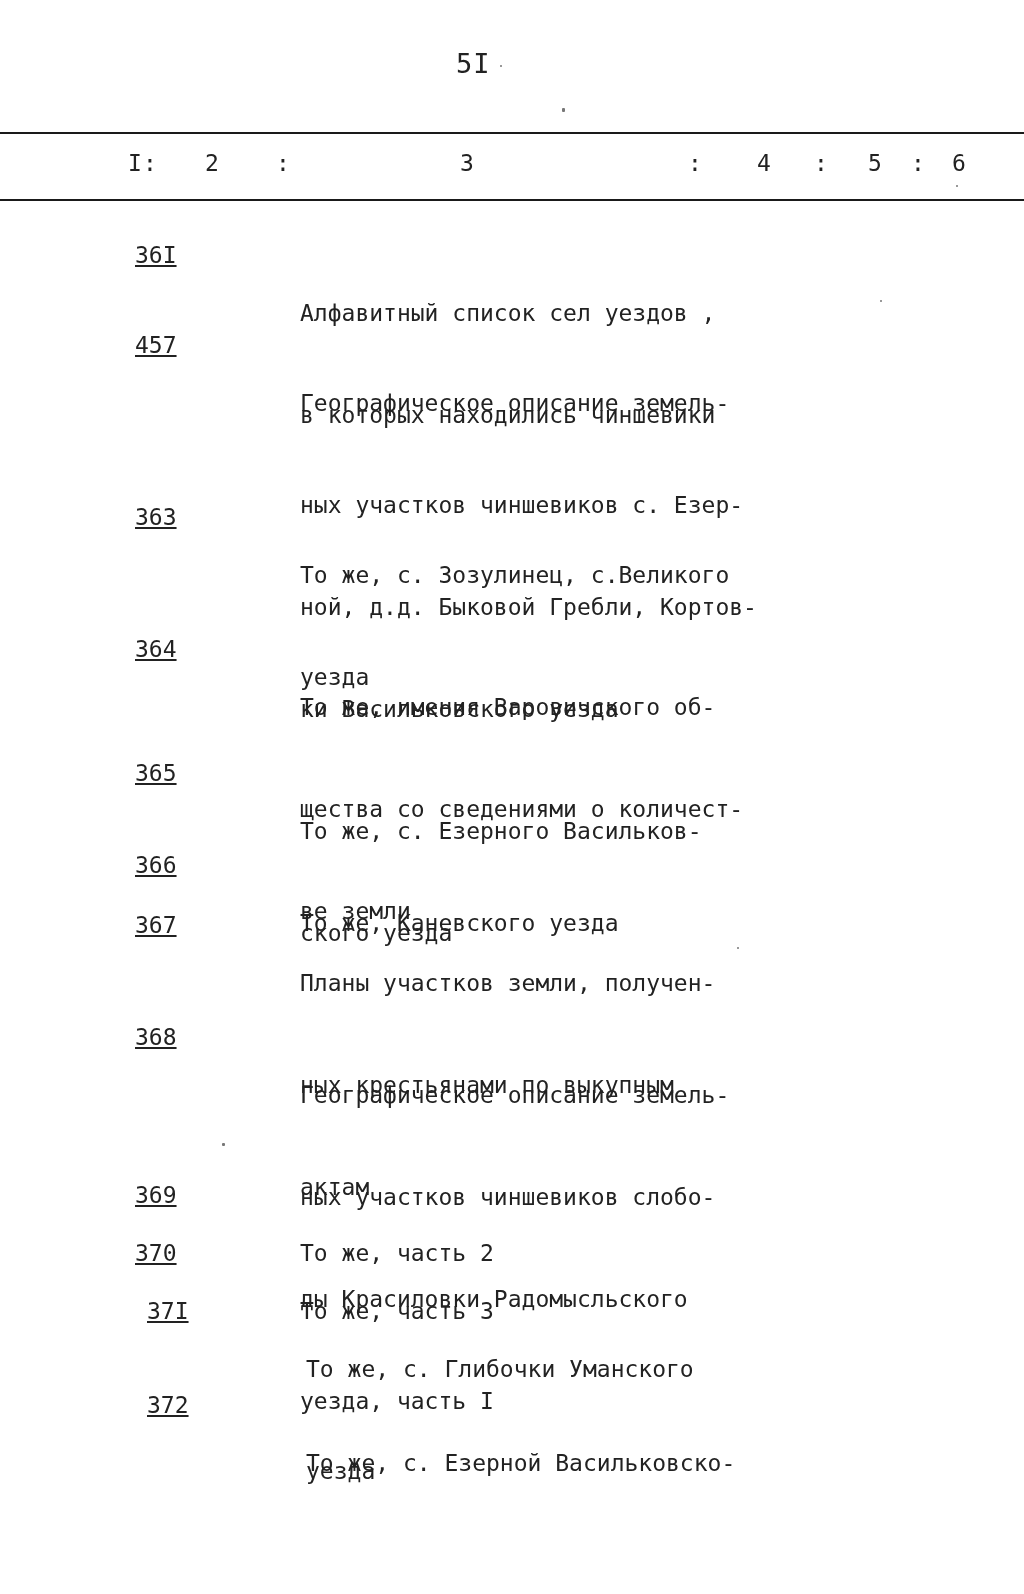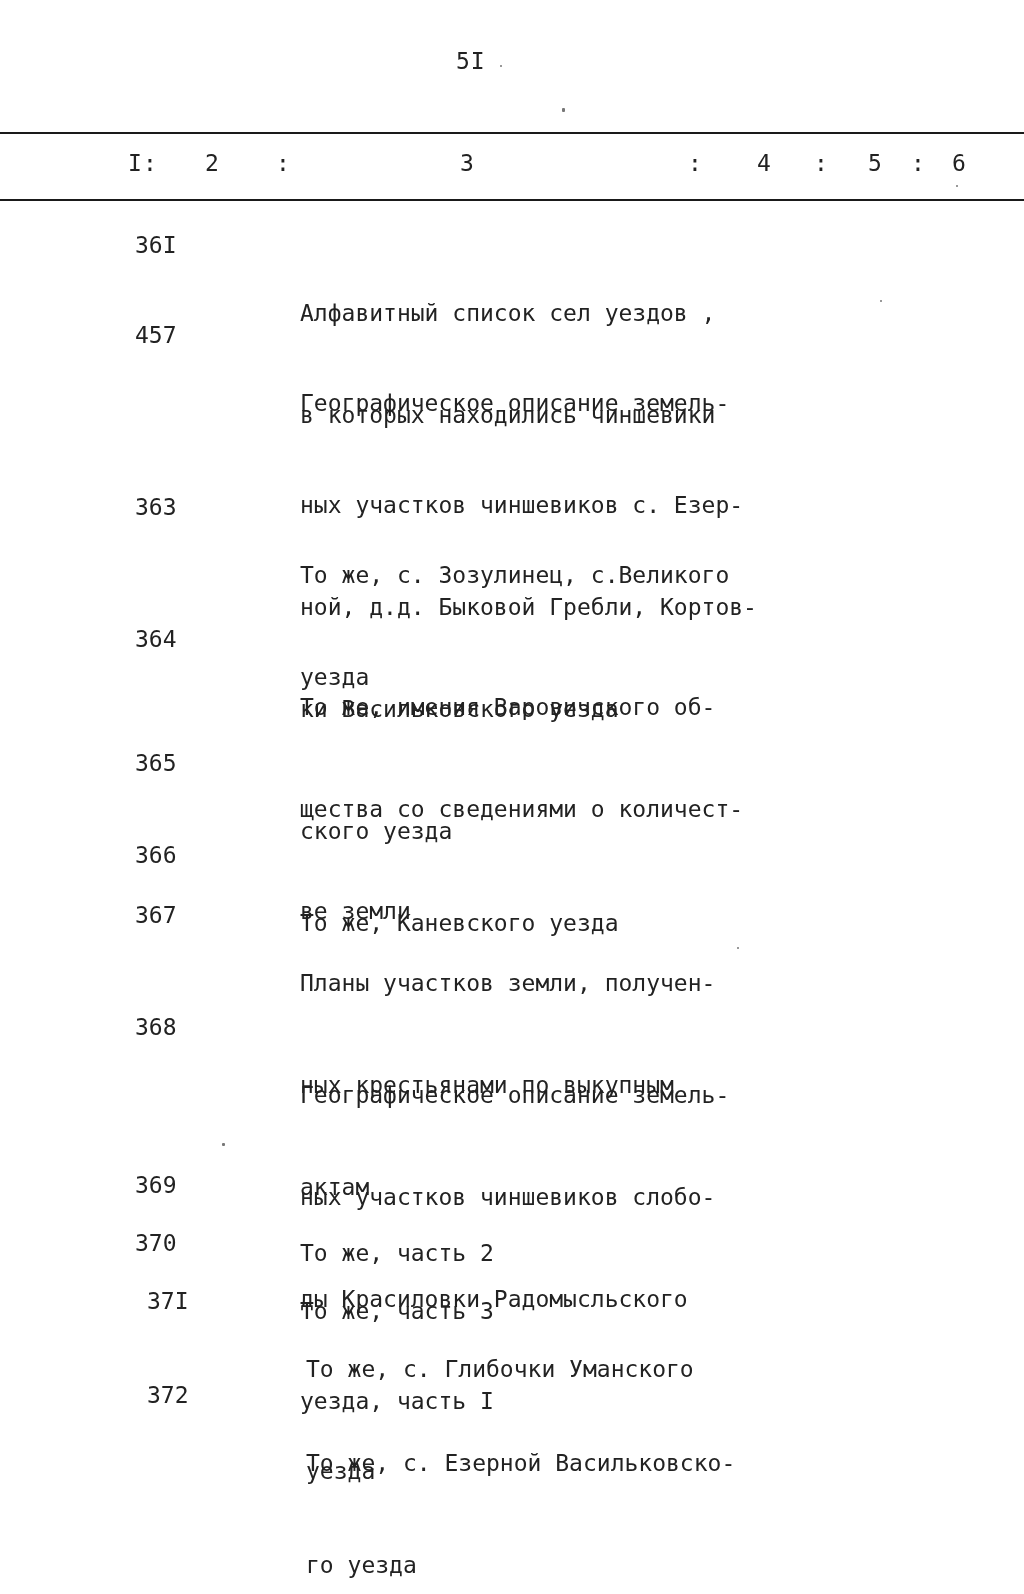--- a/index.html
+++ b/index.html
@@ -12,21 +12,21 @@
       height: 1594px;
       position: relative;
       overflow: hidden;
       font-family: "DejaVu Sans Mono", "Liberation Mono", monospace;
       color: #222222;
     }
     .page-number {
       position: absolute;
       top: 48px;
       left: 456px;
-      font-size: 23px;
+      font-size: 27px;
       letter-spacing: 1px;
     }
     .rule {
       position: absolute;
       left: 0;
       width: 1024px;
       height: 2px;
       background: #1a1a1a;
     }
     .rule.top { top: 132px; }
@@ -46,21 +46,22 @@
     .entry {
       position: absolute;
       left: 0;
       width: 1024px;
       font-size: 23px;
       line-height: 34px;
     }
     .entry .num {
       position: absolute;
       left: 135px;
-      top: 0;
+      top: 10px;
+      text-decoration: underline;
     }
     .entry .desc {
       position: absolute;
       left: 276px;
       top: 0;
       white-space: pre;
       margin-left: 24px;
     }
     .entry.shift .num { left: 140px; margin-left: 7px; }
     .entry.shift .desc { left: 282px; }
@@ -126,20 +127,21 @@
   <div class="desc">
     <div>То же, имения Варовичского об-</div>
     <div>щества со сведениями о количест-</div>
     <div>ве земли</div>
   </div>
 </div>
 
 <div class="entry" style="top:746px;">
   <span class="num">365</span>
   <div class="desc">
+    <div>То же, с. Езерного Васильков-</div>
     <div>ского уезда</div>
   </div>
 </div>
 
 <div class="entry" style="top:838px;">
   <span class="num">366</span>
   <div class="desc">
     <div>То же, Каневского уезда</div>
   </div>
 </div>
@@ -182,21 +184,20 @@
   <div class="desc">
     <div>То же, с. Глибочки Уманского</div>
     <div>уезда</div>
   </div>
 </div>
 
 <div class="entry shift" style="top:1378px;">
   <span class="num">372</span>
   <div class="desc">
     <div>То же, с. Езерной Васильковско-</div>
-    <div>го уезда</div>
   </div>
 </div>
 
 <div class="speck" style="top:108px;left:562px;width:3px;height:4px;"></div>
 <div class="speck" style="top:65px;left:500px;"></div>
 <div class="speck" style="top:300px;left:880px;"></div>
 <div class="speck" style="top:1143px;left:222px;width:3px;height:3px;"></div>
 <div class="speck" style="top:947px;left:737px;"></div>
 <div class="speck" style="top:185px;left:956px;"></div>
 

